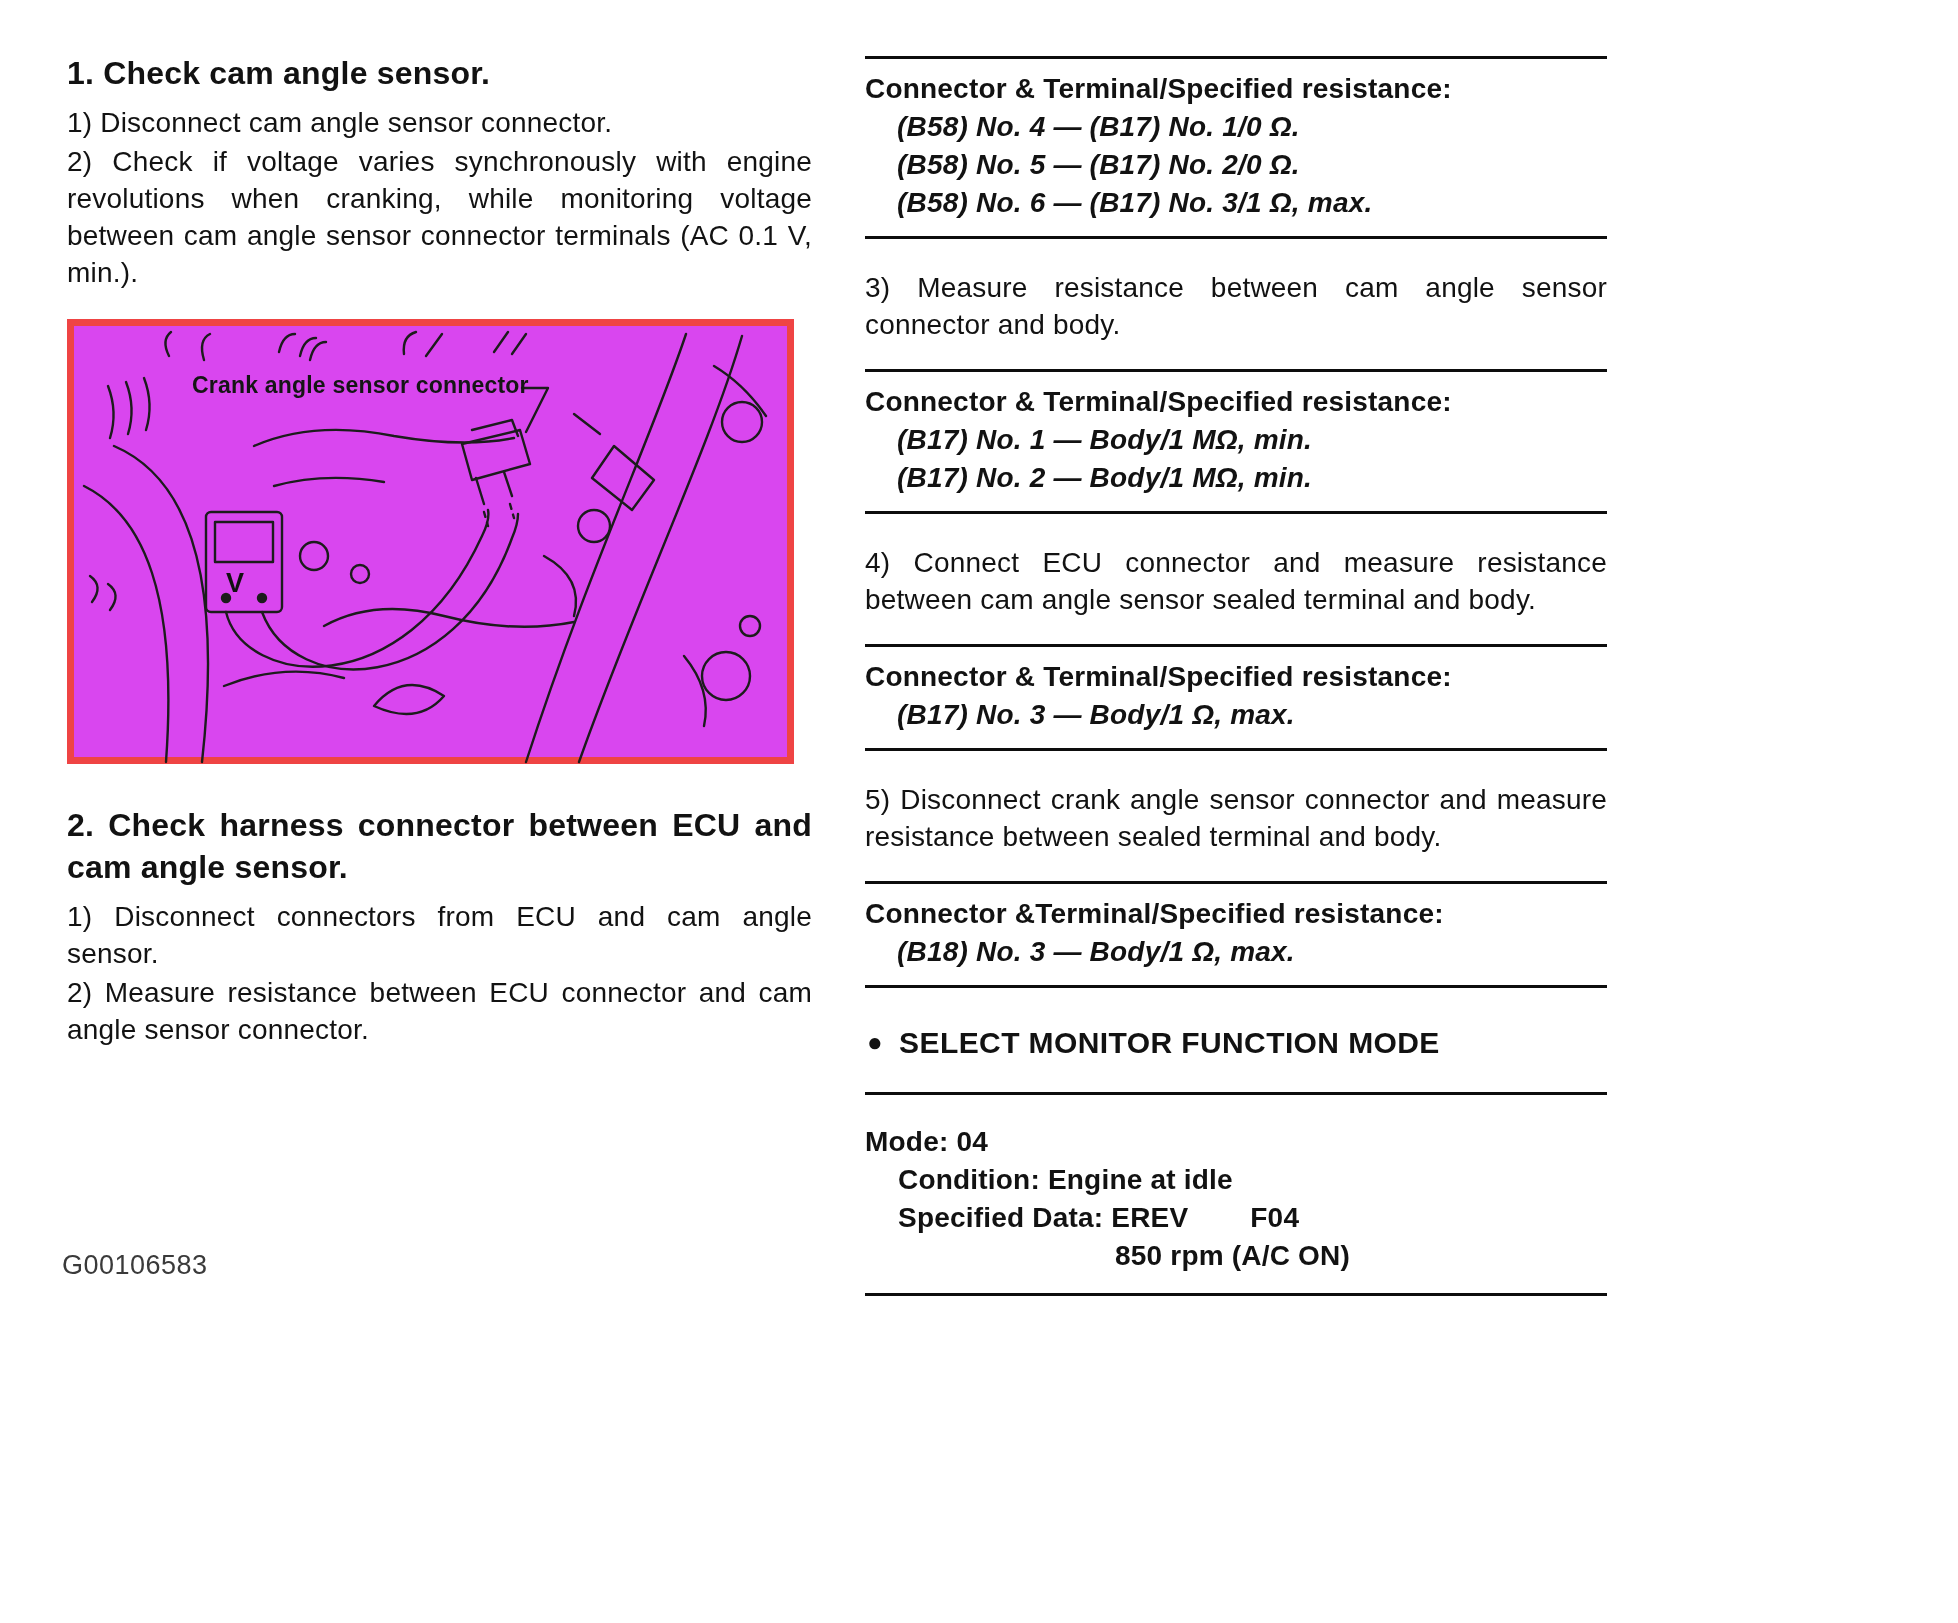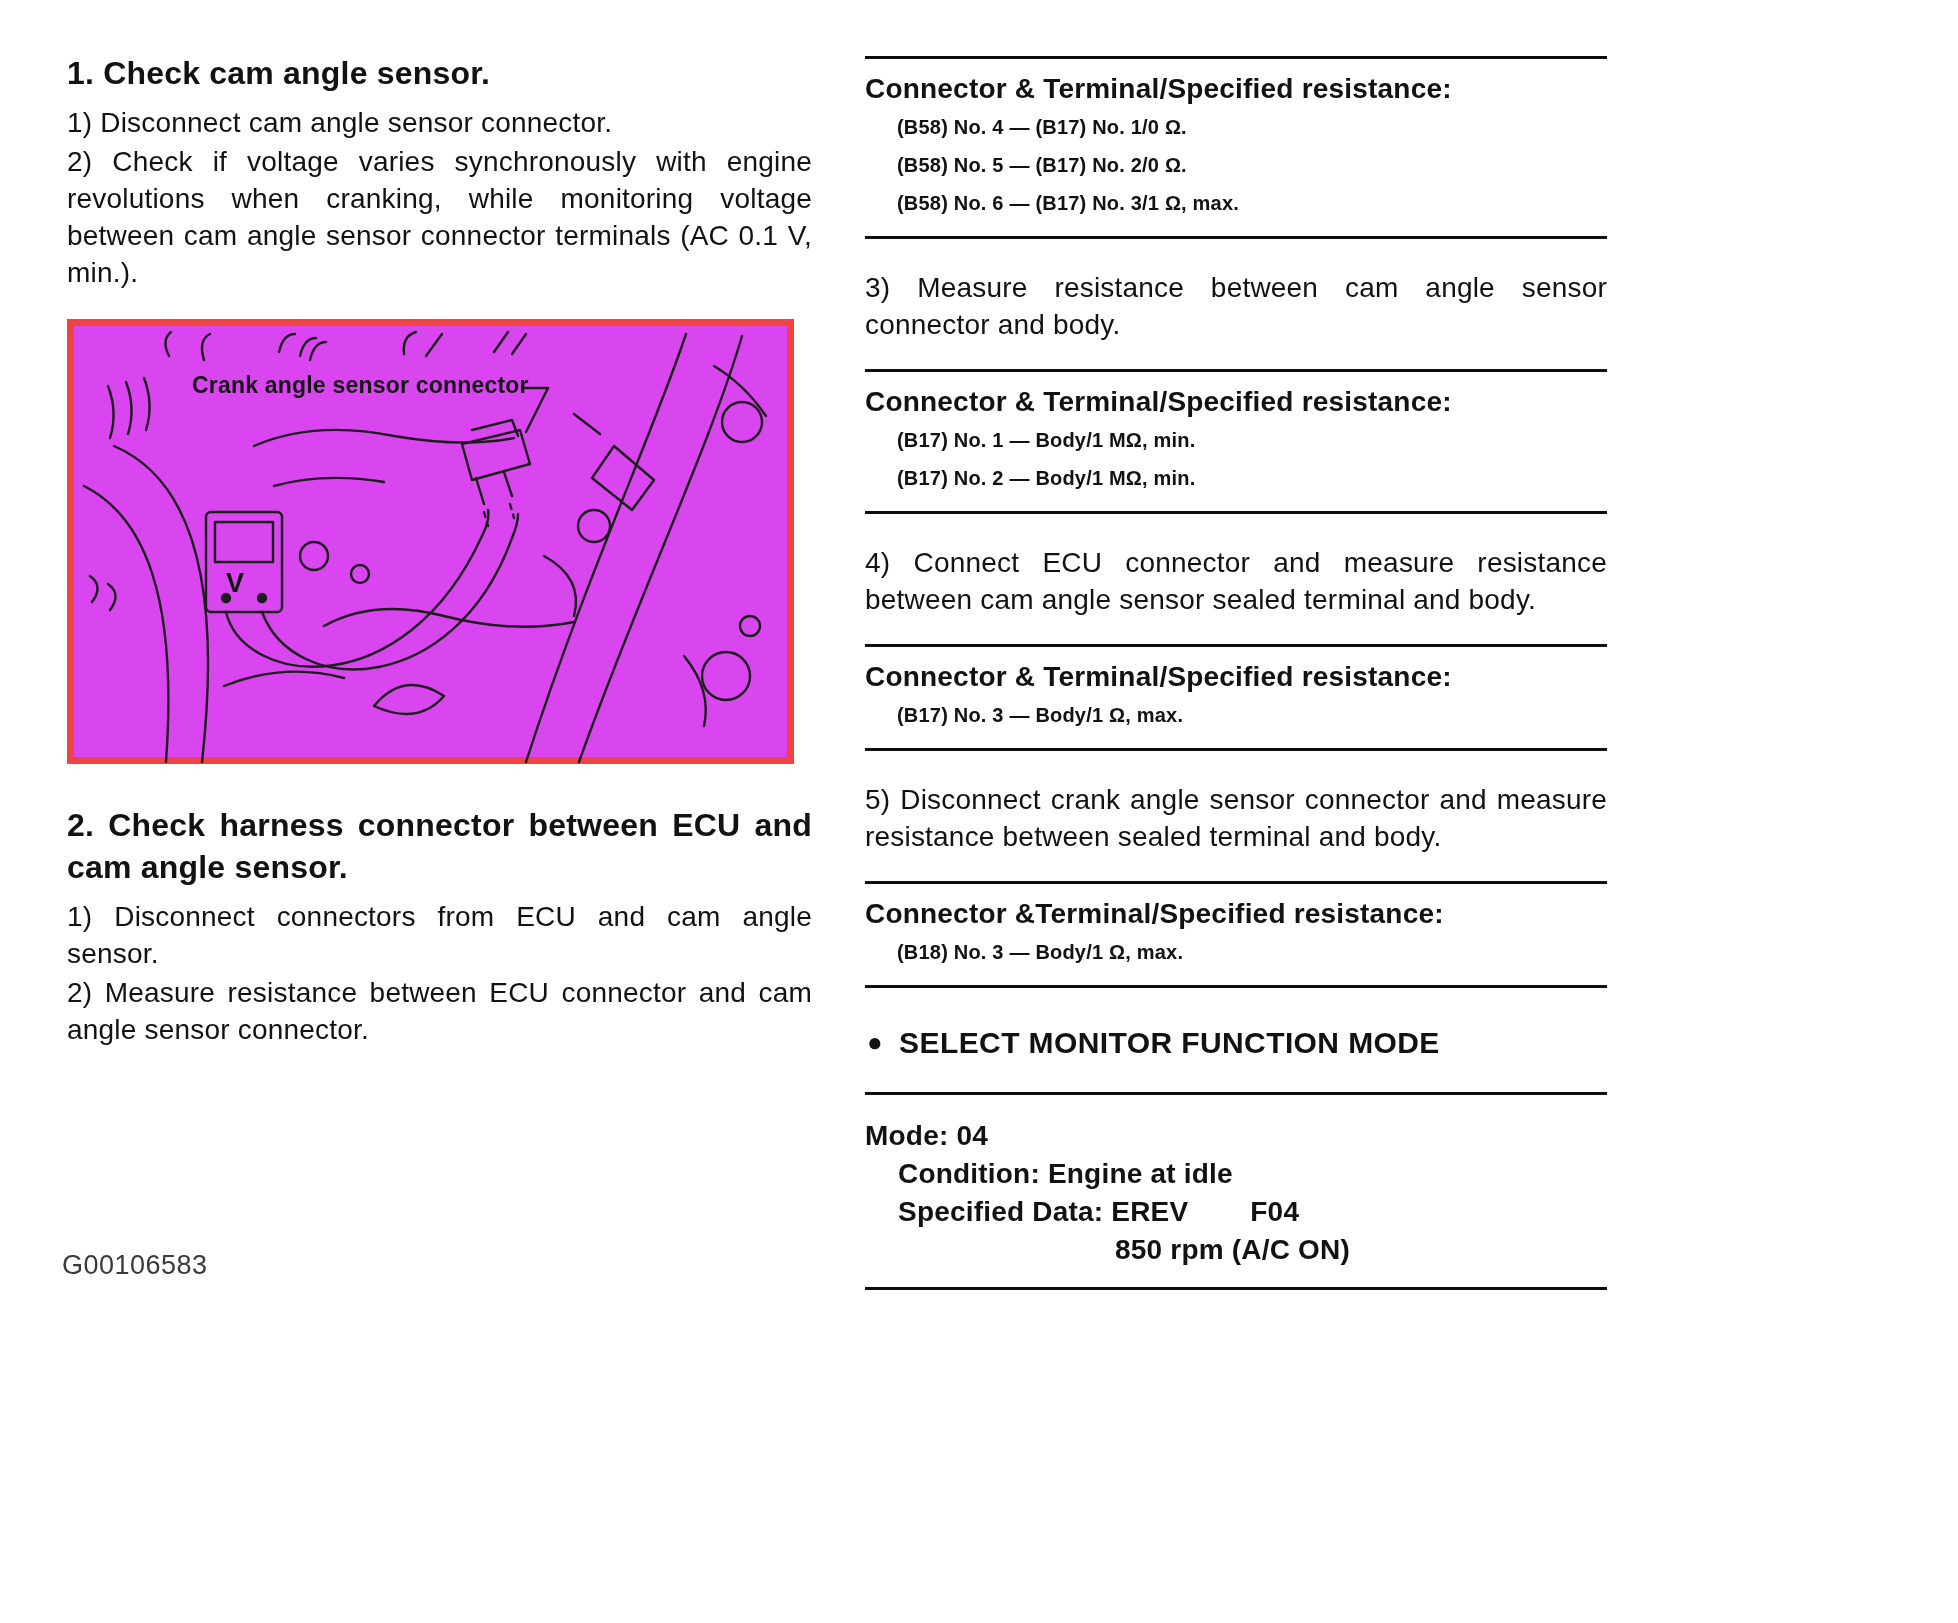--- a/index.html
+++ b/index.html
@@ -51,37 +51,37 @@
   
   .spec-box {
     border-top:3px solid #0d0d0d;
     border-bottom:3px solid #0d0d0d;
     padding:11px 0 14px 0;
   }
   .spec-title {
     font-size:28px; font-weight:bold; line-height:38px; letter-spacing:0.2px;
   }
   .spec-line {
-    font-size:20px; font-weight:bold; line-height:38px;
-    padding-left:32px; letter-spacing:0.2px;
+    font-size:28px; font-weight:bold; line-height:38px;
+    padding-left:32px; letter-spacing:0.2px;font-style:italic;
   }
   .right-para {
     font-size:28px; line-height:37px; text-align:justify;
     margin:30px 0 26px 0; letter-spacing:0.2px;
   }
   .monitor-heading {
     display:flex; align-items:baseline; gap:16px;
     font-size:30px; font-weight:bold; letter-spacing:0.4px;
     margin:38px 0 32px 2px;
   }
   .monitor-heading .bullet { font-size:26px; transform:translateY(-2px); }
   .mode-box {
     border-top:3px solid #0d0d0d;
     border-bottom:3px solid #0d0d0d;
-    padding:22px 0 18px 0;
+    padding:28px 0 18px 0;
   }
   .mode-line  { font-size:28px; font-weight:bold; line-height:38px; letter-spacing:0.2px; }
   .ind-1 { padding-left:33px; }
   .ind-2 { padding-left:250px; }
   .spec-data-row { display:flex; }
   .spec-data-row .code { margin-left:62px; }
   svg.engine { position:absolute; left:0; top:0; }
 </style>
 </head>
 <body>

